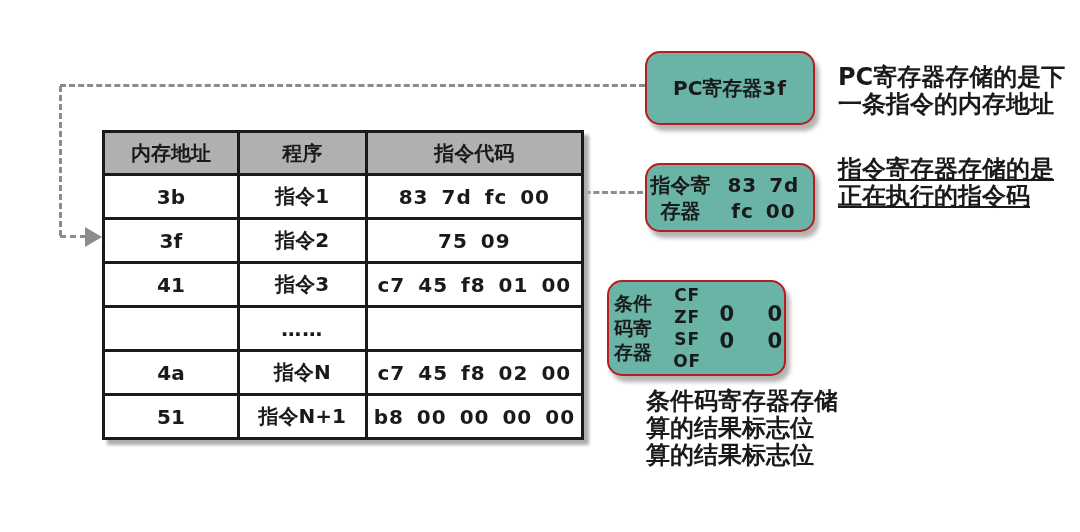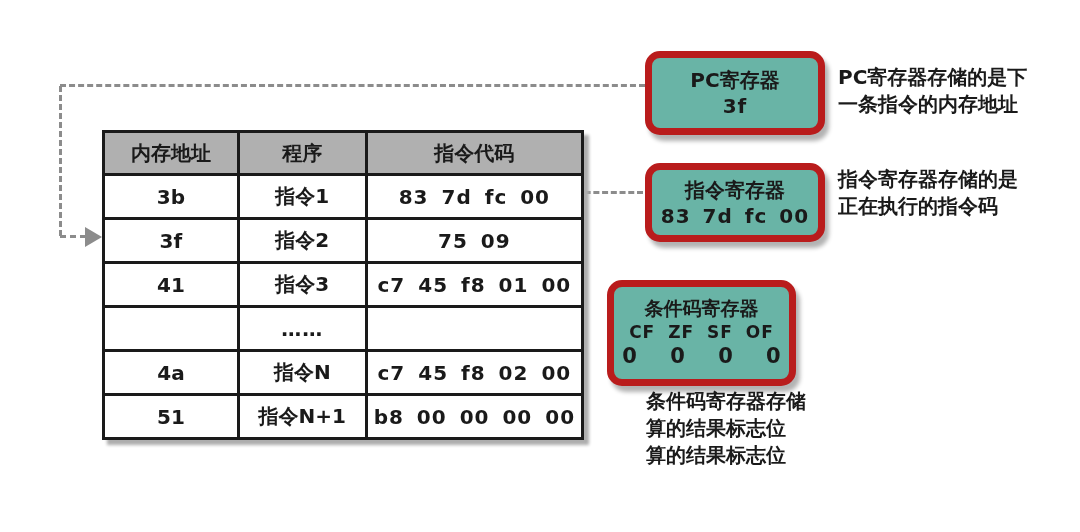--- a/index.html
+++ b/index.html
@@ -36,35 +36,35 @@
   }
   table.mem th{background:#b0b0b0;height:40px;}
   table.mem td{height:41px;background:#ffffff;}
   table.mem .col-addr{width:116px;}
   table.mem .col-prog{width:110px;}
   table.mem .col-code{width:186px;}
   td.code{text-align:left;padding-left:12px;letter-spacing:1px;word-spacing:5px;}
   td.dots{font-size:16px;letter-spacing:1px;}
   
   .reg{
-    position:absolute;background:#69b4a6;border:7px solid #b91c1c;border-radius:15px;
-    box-shadow:4px 6px 4px #b3b3b3;display:flex;flex-direction:column;
+    position:absolute;background:#69b4a6;border:2px solid #b91c1c;border-radius:15px;
+    box-shadow:4px 6px 4px #b3b3b3;display:flex;flex-direction:row;
     align-items:center;justify-content:center;text-align:center;
     font-weight:700;line-height:1.3;
   }
   .reg-pc{left:645px;top:51px;width:166px;height:70px;font-size:20px;}
   .reg-instr{left:645px;top:163px;width:166px;height:65px;font-size:20px;}
   .reg-cond{left:607px;top:280px;width:175px;height:92px;font-size:19px;}
   .reg .hex{letter-spacing:1px;word-spacing:4px;}
   .reg-cond .flags{font-size:17px;letter-spacing:1px;word-spacing:6px;}
   .reg-cond .flagvals{font-size:21px;word-spacing:26px;}
   
-  .note{position:absolute;font-size:20px;font-weight:600;line-height:27px;white-space:nowrap;}
+  .note{position:absolute;font-size:24px;font-weight:600;line-height:27px;white-space:nowrap;}
   .note-pc{left:838px;top:64px;}
-  .note-instr{left:838px;top:166px;}
+  .note-instr{left:838px;top:156px;text-decoration:underline;}
   .note-cond{left:646px;top:388px;}
   
   .watermark{
     position:absolute;left:832px;top:462px;display:flex;align-items:center;gap:6px;
   }
   .watermark .wm-text{
     font-size:27px;font-weight:700;color:#f0f0f0;letter-spacing:1px;
     text-shadow:1.5px 1.5px 1px #bdbdbd,-0.5px -0.5px 0 #ffffff;
   }
 </style>

